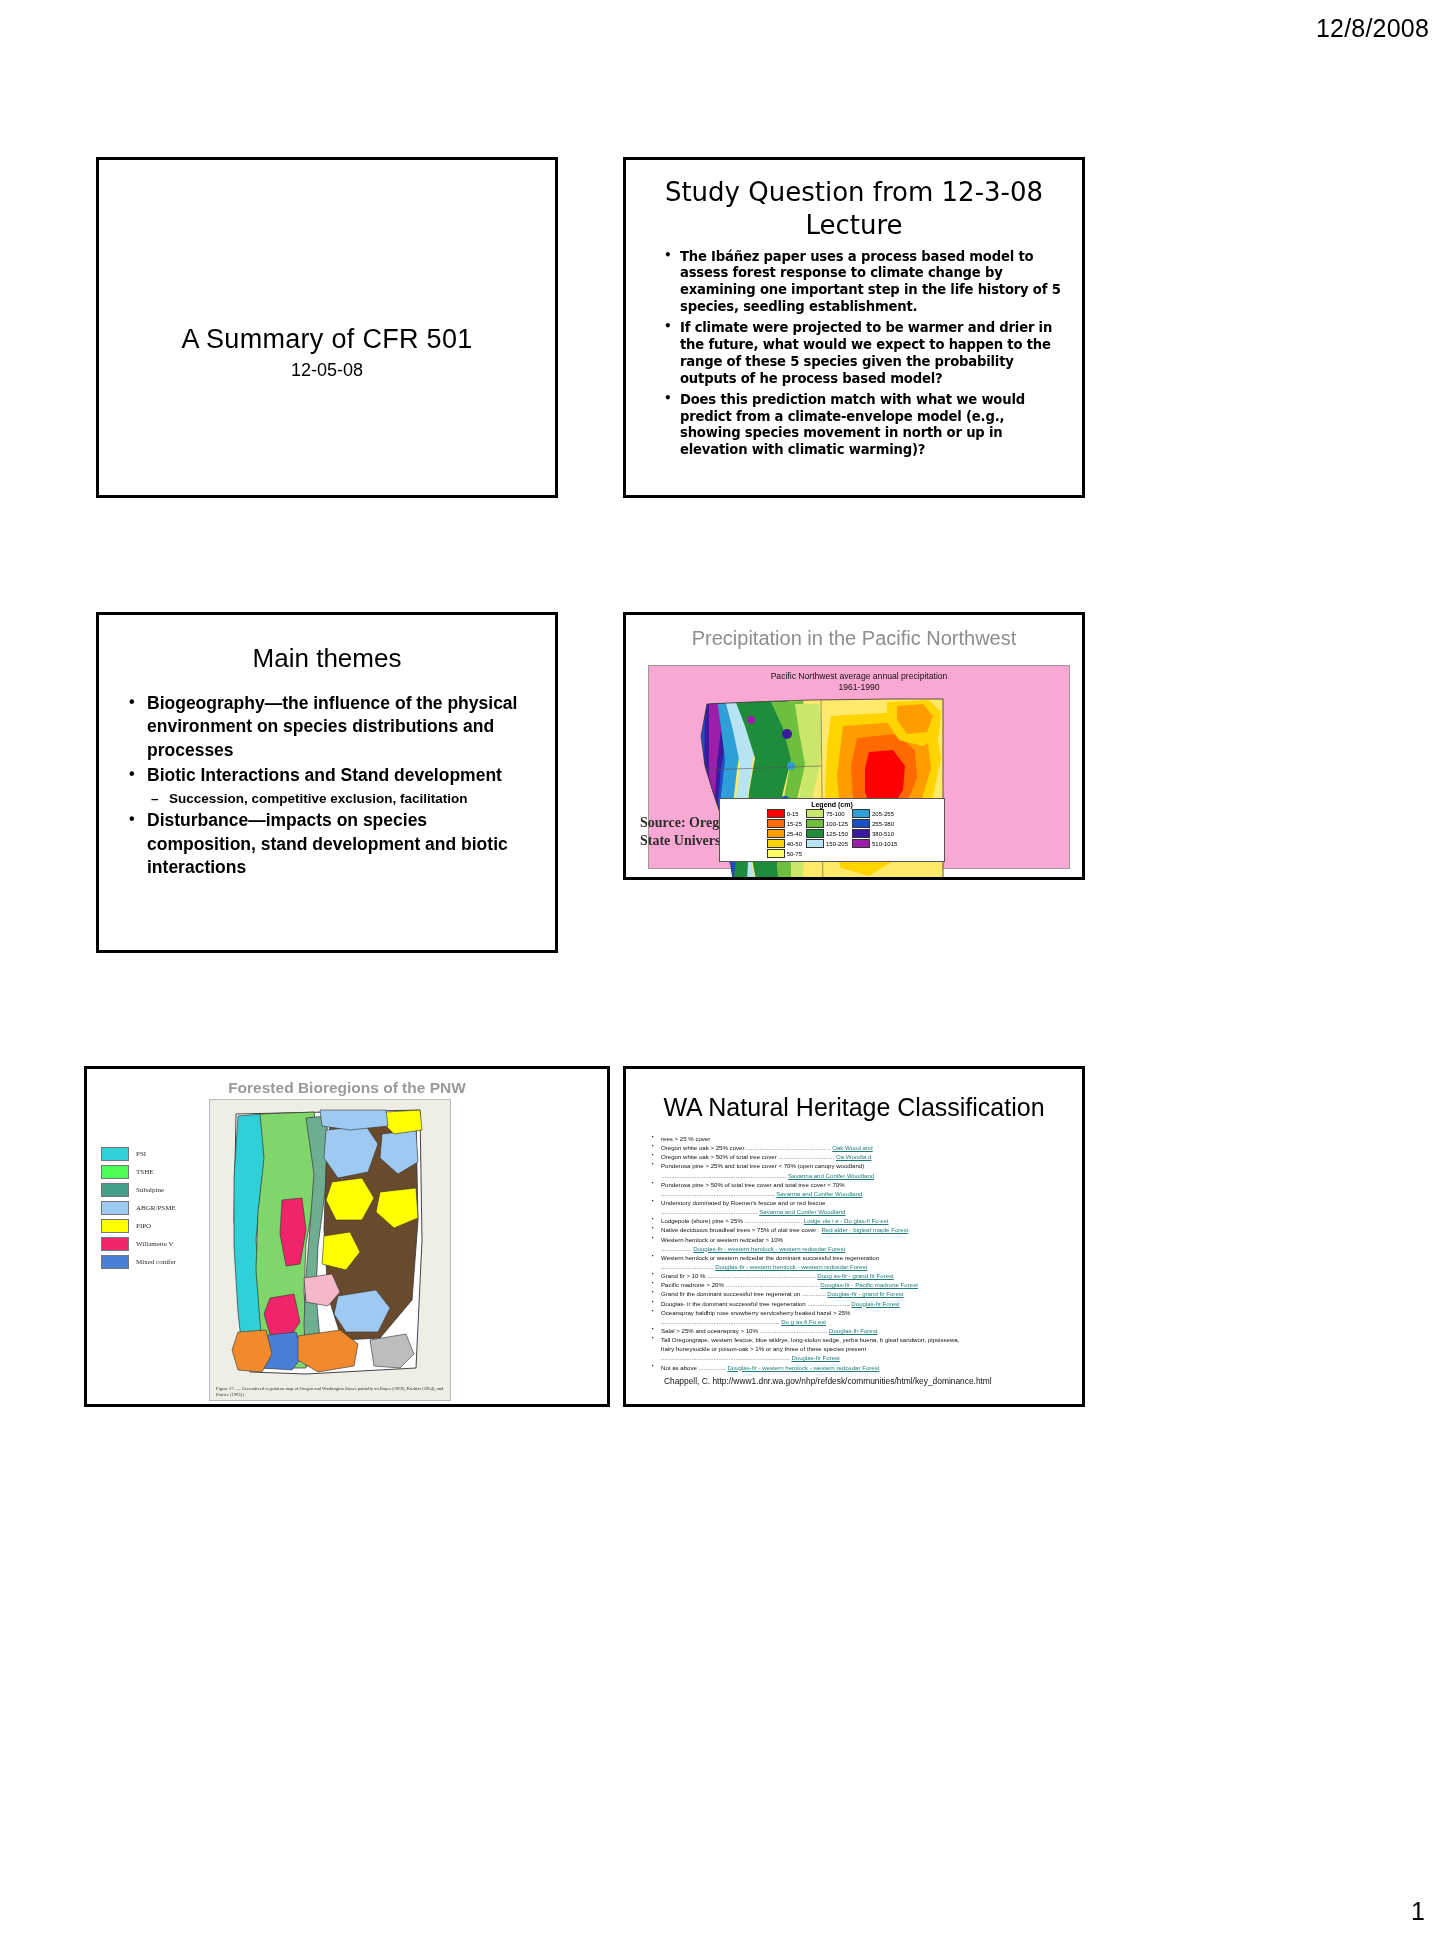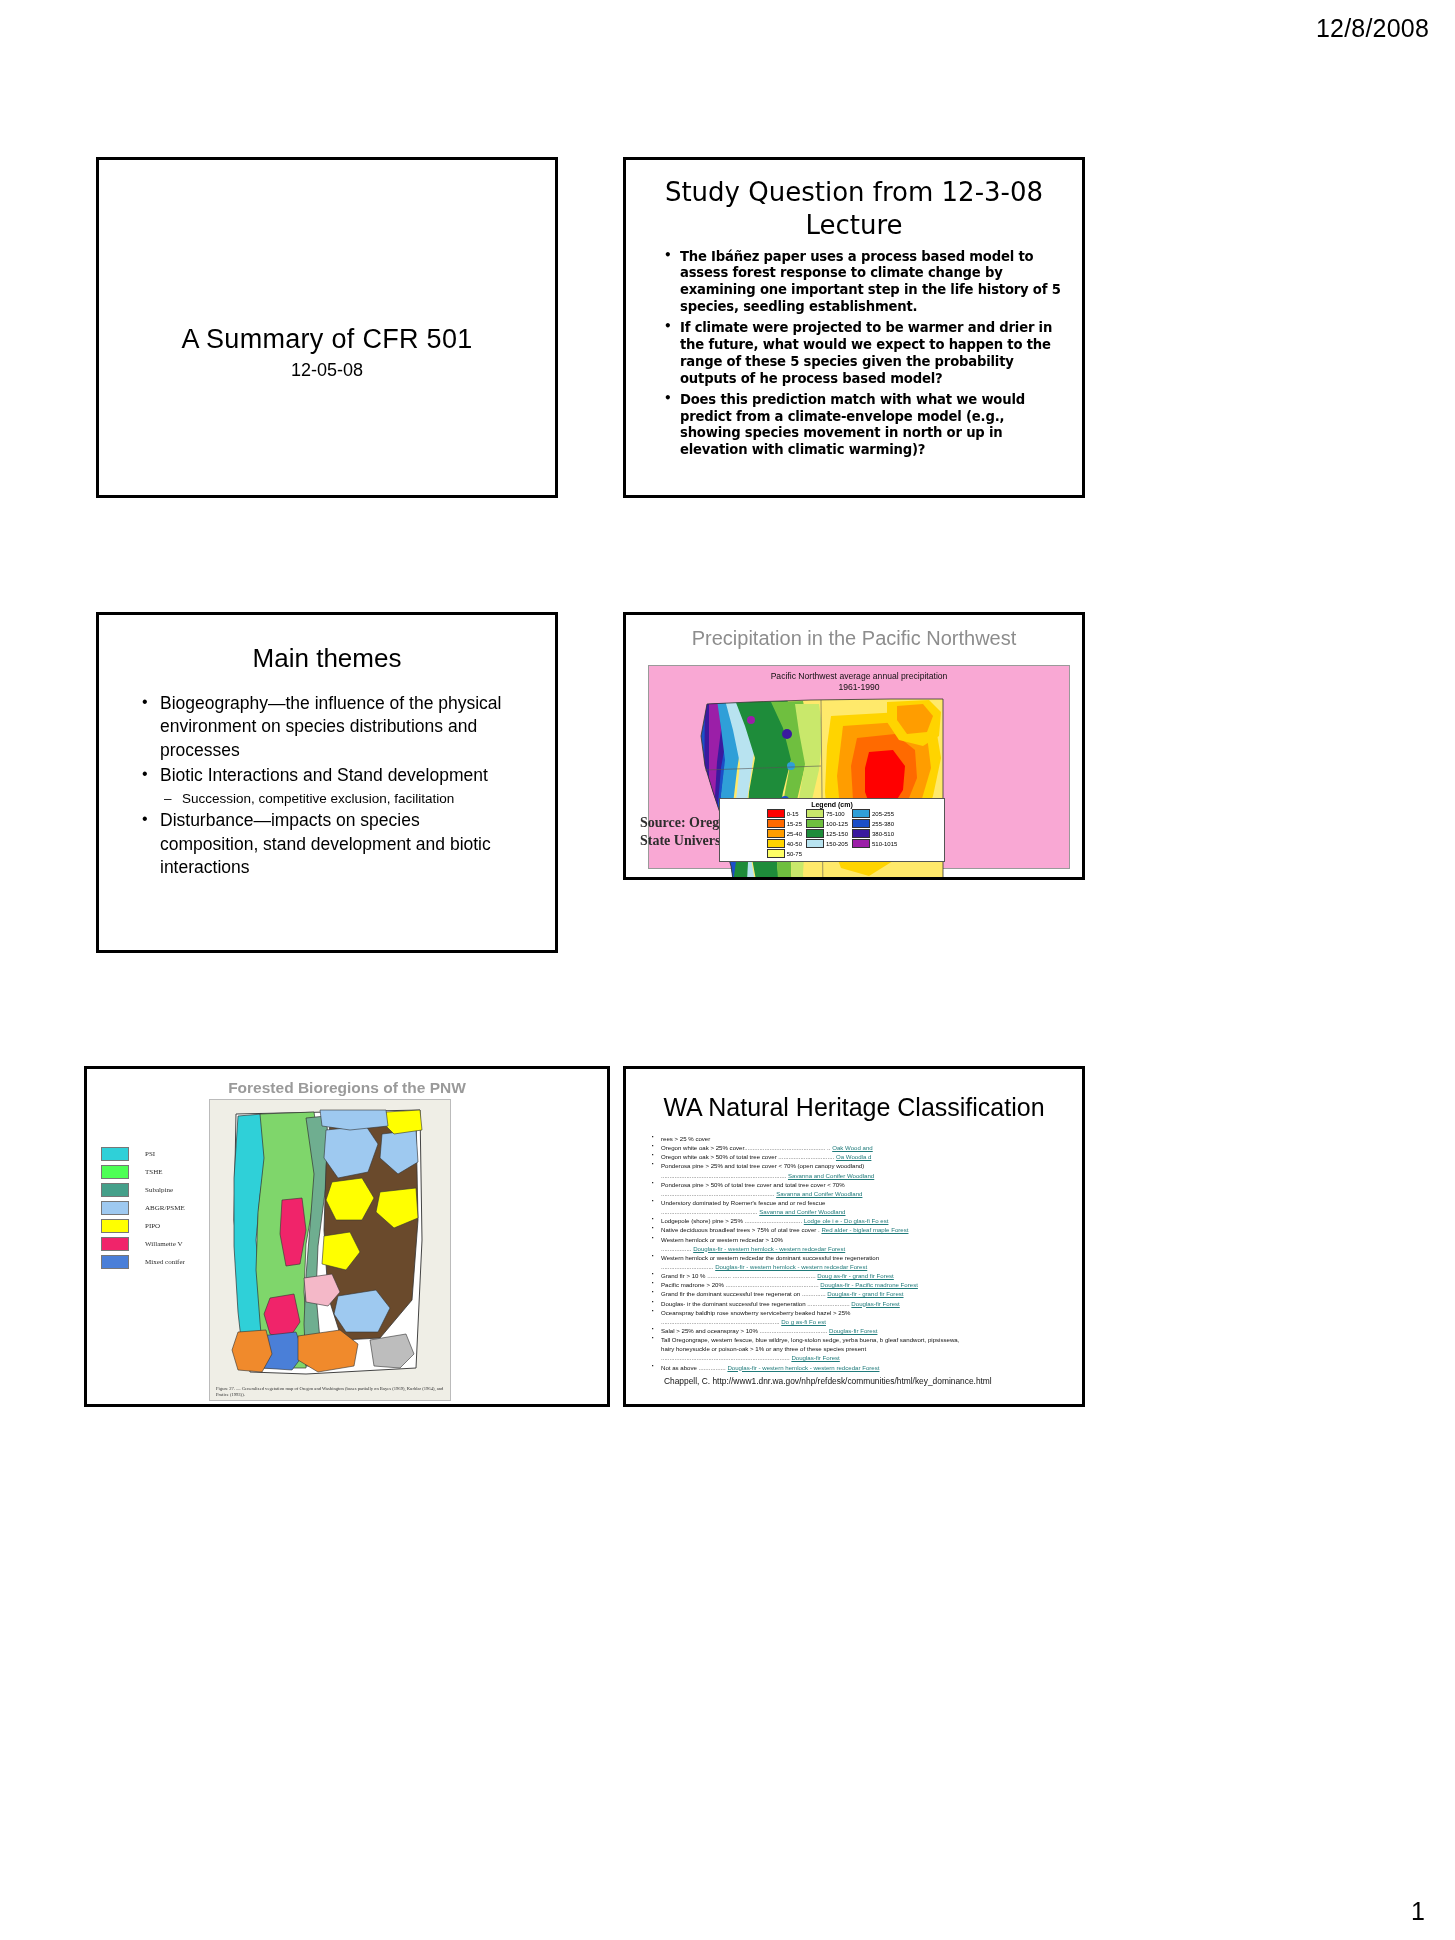--- a/index.html
+++ b/index.html
@@ -97,23 +97,24 @@
     font-size: 12px;
   }
 
   
   .mt-title {
     text-align: center;
     font-size: 26px;
     margin: 28px 0 18px 0;
   }
   .mt-list {
-    margin: 13px;
+    margin: 0;
     padding: 0 24px 0 26px;
     list-style: none;
+    font-weight: bold;
   }
   .mt-list > li {
     position: relative;
     font-size: 17.5px;
     line-height: 1.34;
     padding-left: 22px;
     margin-bottom: 2px;
   }
   .mt-list > li::before {
     content: "\2022";
@@ -218,21 +219,21 @@
     margin: 10px 0 0 0;
   }
   .bio-legend {
     position: absolute;
     left: 14px;
     top: 78px;
     display: flex;
     flex-direction: column;
     gap: 4px;
   }
-  .bio-row { display: flex; align-items: center; gap: 16px; }
+  .bio-row { display: flex; align-items: center; gap: 7px; }
   .bio-sw { width: 26px; height: 12px; border: 1px solid #777; }
   .bio-lb { font-size: 7px; color: #2b2b2b; font-family: "Liberation Serif", serif; }
   .bio-map {
     position: absolute;
     left: 122px;
     top: 30px;
     width: 240px;
     height: 300px;
     border: 1px solid #bbb;
     background: #efeee6;

